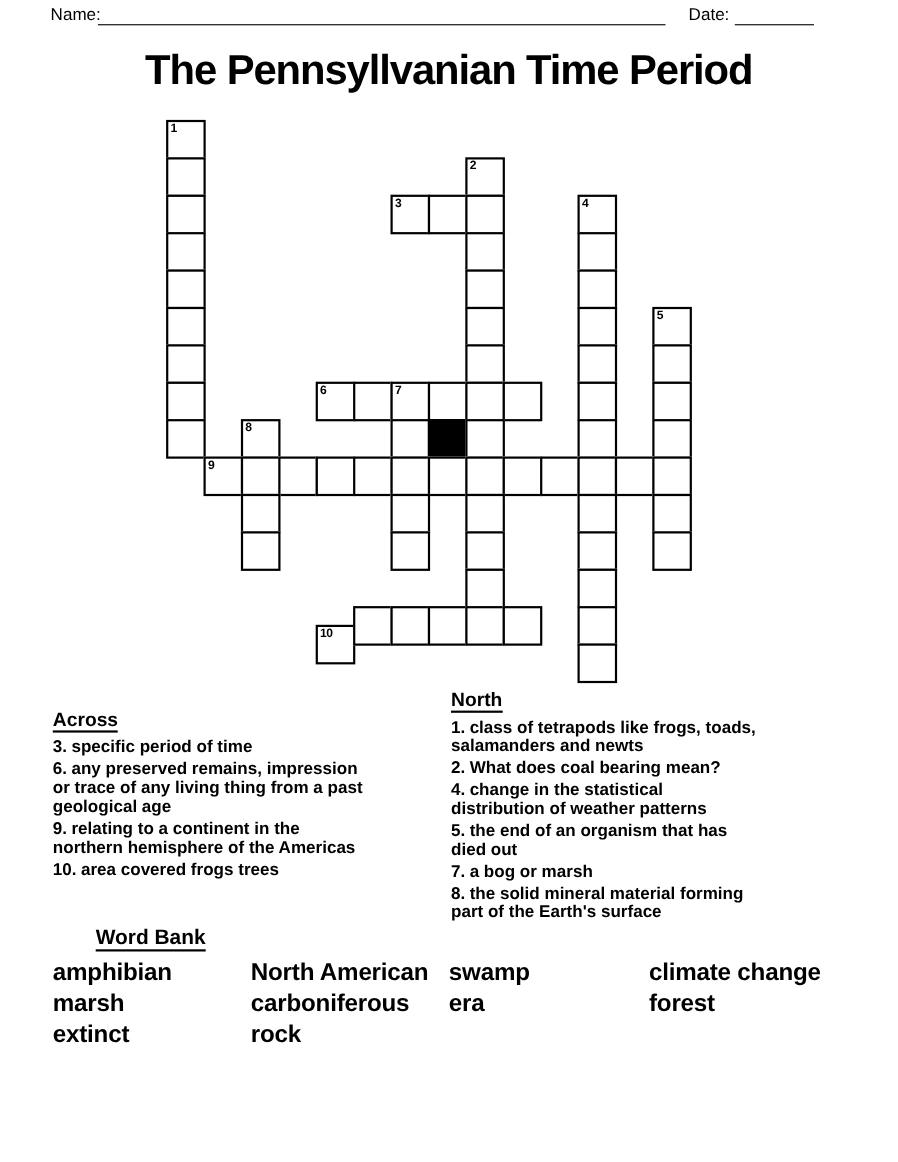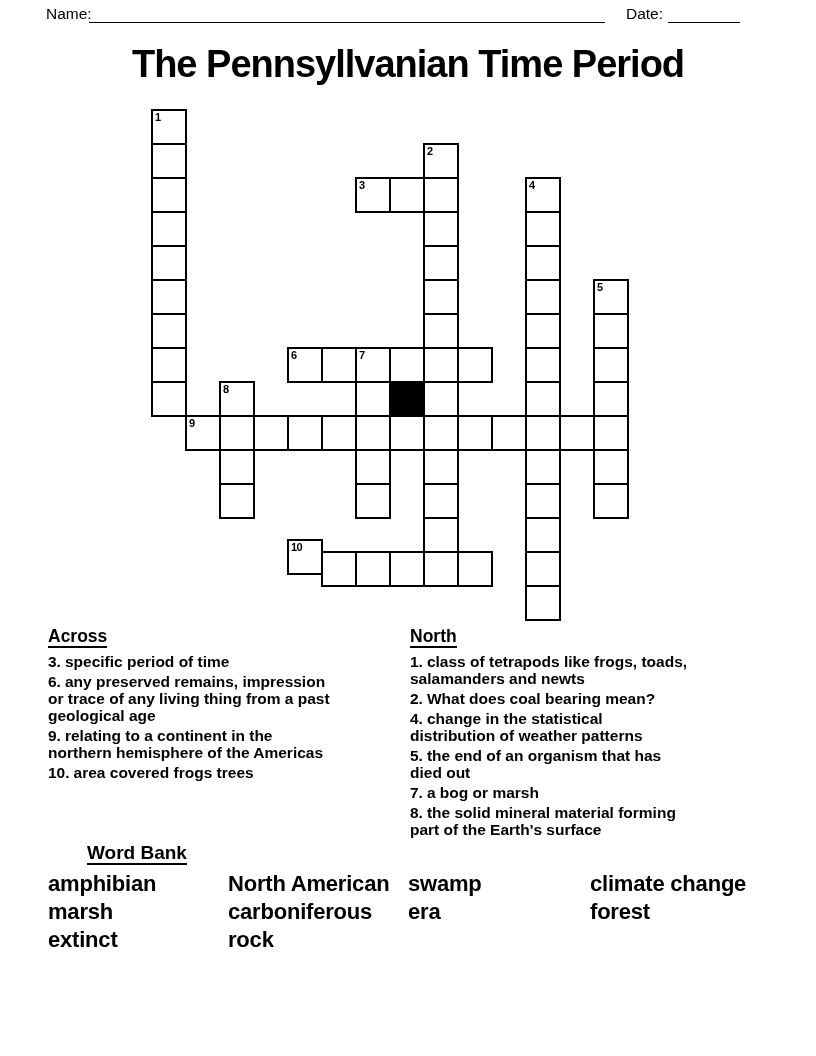--- a/index.html
+++ b/index.html
@@ -29,21 +29,21 @@
     border:2px solid #000; background:#fff;
   }
   .cell.black { background:#000; }
   .num {
     position:absolute; top:0; left:2px;
     font-size:11px; font-weight:700; line-height:13px; letter-spacing:-0.5px;
   }
 
   
   .clues { position:absolute; font-weight:700; }
-  .across { left:48px; top:627px; width:360px; }
+  .across { left:48px; top:645px; width:360px; }
   .down  { left:410px; top:627px; width:382px; }
   .clues-heading {
     display:table; font-size:17.5px; line-height:19px;
     border-bottom:2.5px solid #000; margin-bottom:5px;
   }
   .clue { font-size:15.5px; line-height:17px; margin-bottom:3px; }
   .clue-num { margin-right:4px; }
   .clue-text { white-space:pre-line; }
 
   
@@ -144,21 +144,21 @@
       <div class="cell" style="left: 272px; top: 340px;"></div>
       <div class="cell" style="left: 374px; top: 340px;"></div>
       <div class="cell" style="left: 442px; top: 340px;"></div>
       <div class="cell" style="left: 68px; top: 374px;"></div>
       <div class="cell" style="left: 204px; top: 374px;"></div>
       <div class="cell" style="left: 272px; top: 374px;"></div>
       <div class="cell" style="left: 374px; top: 374px;"></div>
       <div class="cell" style="left: 442px; top: 374px;"></div>
       <div class="cell" style="left: 272px; top: 408px;"></div>
       <div class="cell" style="left: 374px; top: 408px;"></div>
-      <div class="cell" style="left: 136px; top: 430px;">
+      <div class="cell" style="left: 136px; top: 459px;">
         <span class="num">10</span>
       </div>
       <div class="cell" style="left: 170px; top: 442px;"></div>
       <div class="cell" style="left: 204px; top: 442px;"></div>
       <div class="cell" style="left: 238px; top: 442px;"></div>
       <div class="cell" style="left: 272px; top: 442px;"></div>
       <div class="cell" style="left: 306px; top: 442px;"></div>
       <div class="cell" style="left: 374px; top: 442px;"></div>
       <div class="cell" style="left: 374px; top: 476px;"></div>
     </div>

